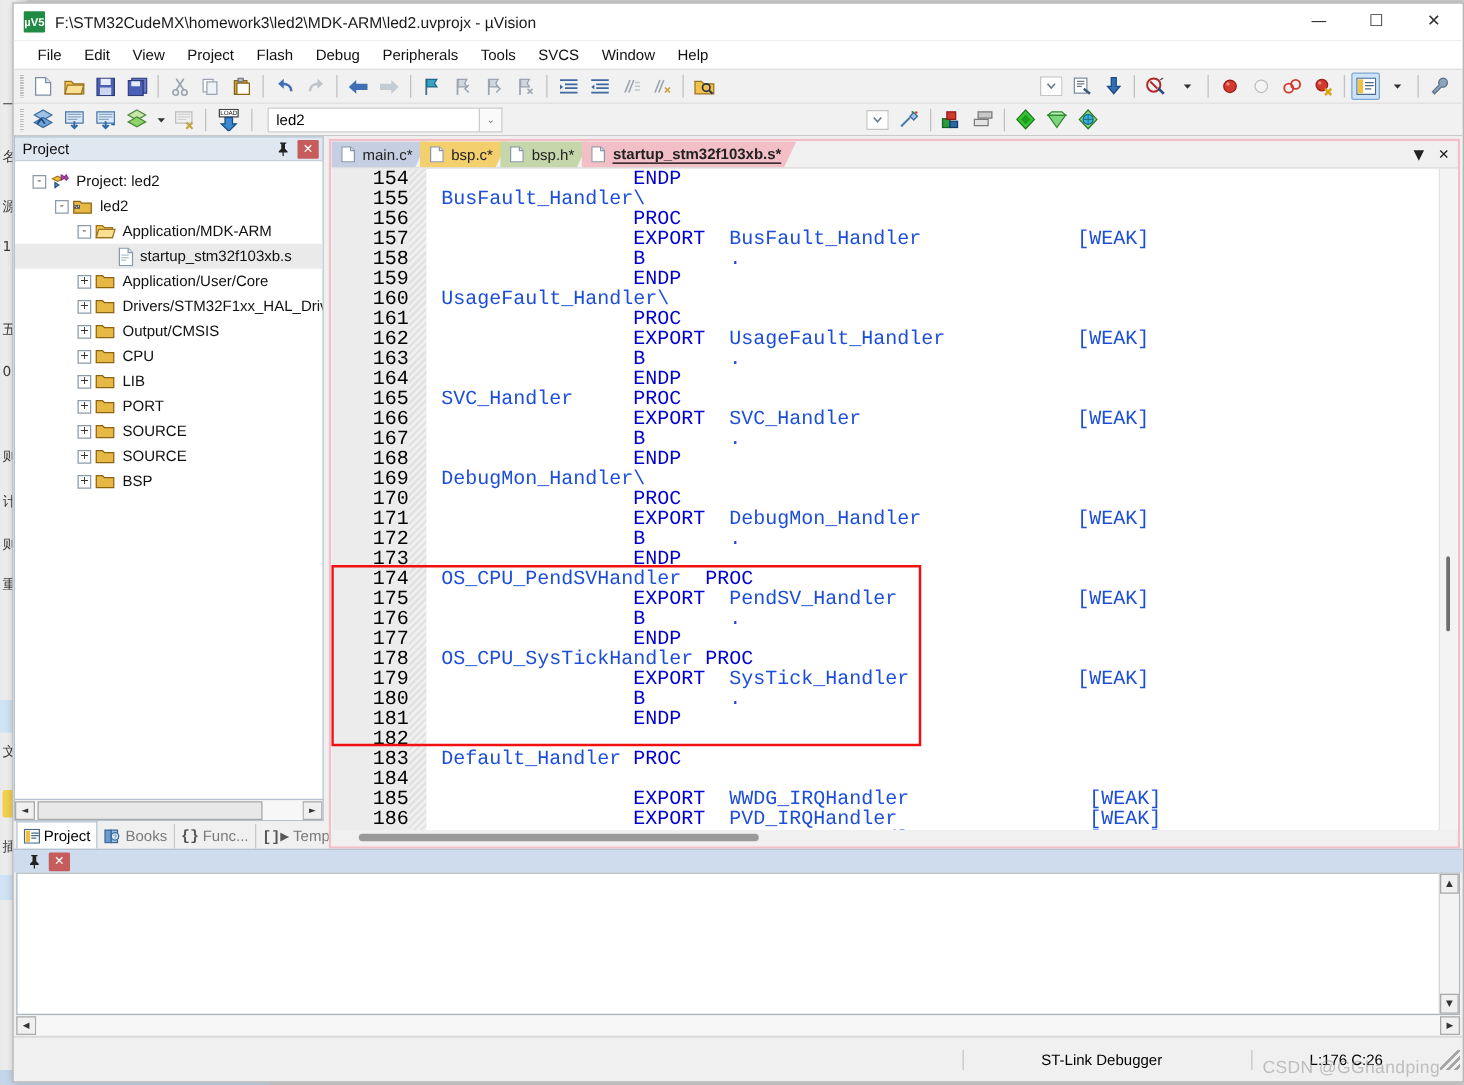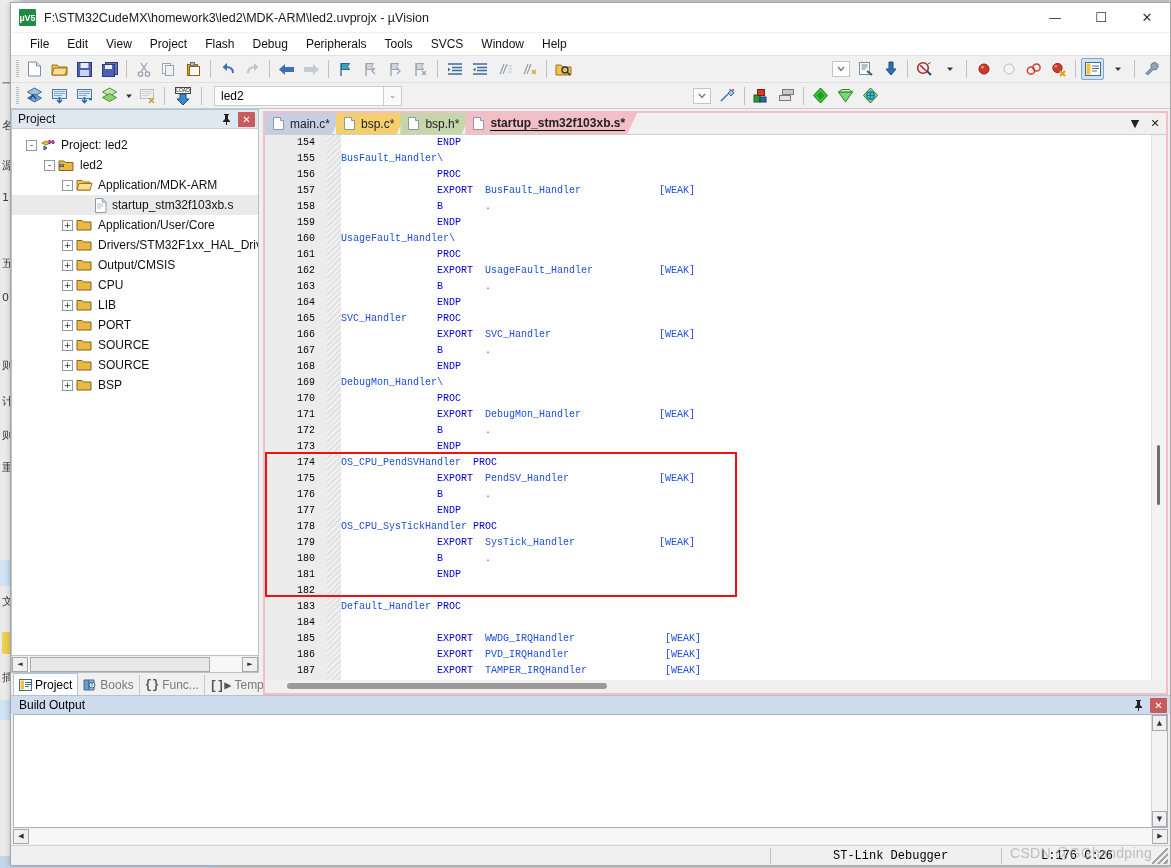--- a/index.html
+++ b/index.html
@@ -235,23 +235,24 @@
     position: absolute; left: 0; top: 0; width: 76px; height: 100%;
     background: #ececec;
   }
   #gutter-stripe {
     position: absolute; left: 62px; top: 0; width: 14px; height: 100%;
     background: repeating-linear-gradient(135deg,#e2e2e2 0 2px,#f0f0f0 2px 4px);
   }
   #code-lines {
     position: relative;
     font-family: "Liberation Mono", monospace;
-    font-size: 10px;
+    font-size: 16px;
     line-height: 16px;
     white-space: pre;
+    margin-left: 12px;
   }
   .cl { height: 16px; display: flex; align-items: center; }
   .ln {
     width: 56px; text-align: right; padding-right: 6px;
     color: #000; flex: none;
     font-family: "Liberation Mono", monospace;
   }
   .ctext { padding-left: 20px; flex: 1; white-space: pre; }
   .kw { color: #0000d0; }
   .id { color: #1d4ed8; }
@@ -302,22 +303,22 @@
     font-family:"DejaVu Sans",sans-serif;color:#333;
   }
   #build-hscroll {
     height: 16px; background: #f0f0f0; display: flex; align-items: center;
     margin: 0 2px 1px 2px; flex: none;
   }
   #bhs-track { flex:1; height:15px; background:#f7f7f7; }
 
   
   #status-bar {
-    height: 20px; background: #f0f0f0; display: flex; align-items: center;
-    border-top: 1px solid #d0d0d0; flex: none; font-size: 12px; font-family: Liberation Mono, monospace;
+    height: 36px; background: #f0f0f0; display: flex; align-items: center;
+    border-top: 1px solid #d0d0d0; flex: none; font-size: 12px;
   }
   .sb-cell { padding: 0 10px; height: 20px; display: flex; align-items: center; }
   .sb-sep { width: 1px; height: 16px; background: #c4c4c4; }
   #sb-left { flex: 1; }
   #sb-debugger { width: 230px; justify-content: flex-start; padding-left: 62px; }
   #sb-pos { width: 150px; justify-content: center; }
   #sb-resize {
     width: 16px; height: 16px; margin-right: 2px;
     background:
       linear-gradient(135deg, transparent 44%, #a6a6a6 44%, #a6a6a6 54%, transparent 54%),
@@ -925,21 +926,20 @@
 
         <div id="code-hscroll">
           <div id="code-hthumb"></div>
         </div>
       </div>
     </div>
   </div>
 
   <div id="build-panel">
     <div id="build-header">
-      <div id="build-header-title">Build Output</div>
       <div class="panel-pin">
         <svg width="11" height="12" viewBox="0 0 11 12">
             <path d="M3 1h5v1H7v4l2 2v1H6v3H5V9H2V8l2-2V2H3z" fill="#222"></path>
           </svg>
       </div>
       <div class="panel-close">✕</div>
     </div>
     <div id="build-body">
       <div id="build-text"></div>
       <div id="build-vscroll">

